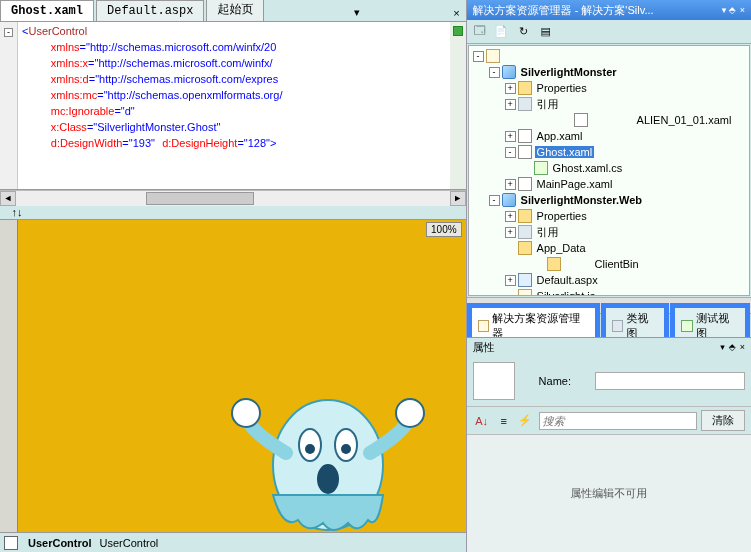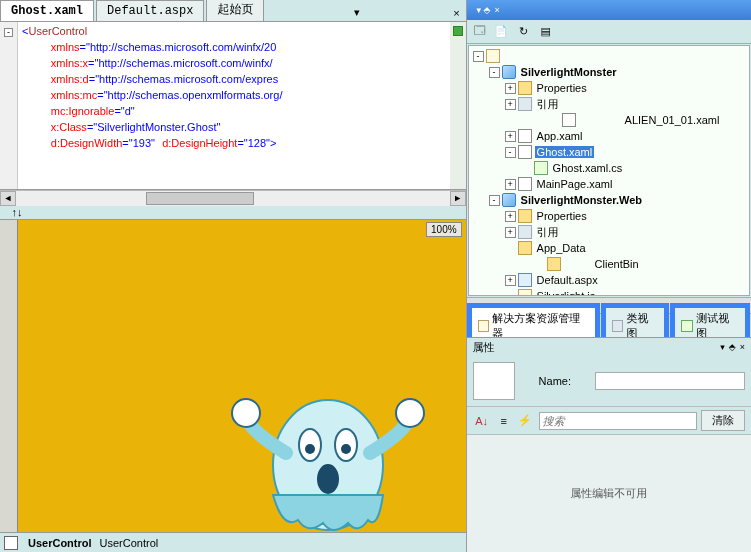--- a/index.html
+++ b/index.html
@@ -138,20 +138,21 @@
 
   <div class="breadcrumb">
     <div class="bc-icon"></div>
     <span class="bc-item bc-bold">UserControl</span>
     <span class="bc-item">UserControl</span>
   </div>
 </div>
 
 <div class="right-pane">
   <div class="panel-title">
+    <span class="panel-title-text">解决方案资源管理器 - 解决方案'Silv...</span>
     <span class="pin-close">▾ ⬘</span>
     <span class="pin-close">×</span>
   </div>
   <div class="toolbar">
     <div class="tb-btn">🗔</div>
     <div class="tb-btn">📄</div>
     <div class="tb-btn">↻</div>
     <div class="tb-btn">▤</div>
   </div>
   <div class="tree" id="sol-tree">
@@ -167,21 +168,21 @@
       <div class="tree-node" style="padding-left: 36px;">
         <span class="tn-toggle">+</span>
         <span class="tn-ico ico-fold"></span>
         <span class="tn-label">Properties</span>
       </div>
       <div class="tree-node" style="padding-left: 36px;">
         <span class="tn-toggle">+</span>
         <span class="tn-ico ico-ref"></span>
         <span class="tn-label">引用</span>
       </div>
-      <div class="tree-node" style="padding-left: 36px; gap: 44px;">
+      <div class="tree-node" style="padding-left: 48px; gap: 44px;">
         <span class="tn-spacer"></span>
         <span class="tn-ico ico-xaml"></span>
         <span class="tn-label">ALIEN_01_01.xaml</span>
       </div>
       <div class="tree-node" style="padding-left: 36px;">
         <span class="tn-toggle">+</span>
         <span class="tn-ico ico-xaml"></span>
         <span class="tn-label">App.xaml</span>
       </div>
       <div class="tree-node" style="padding-left: 36px;">

